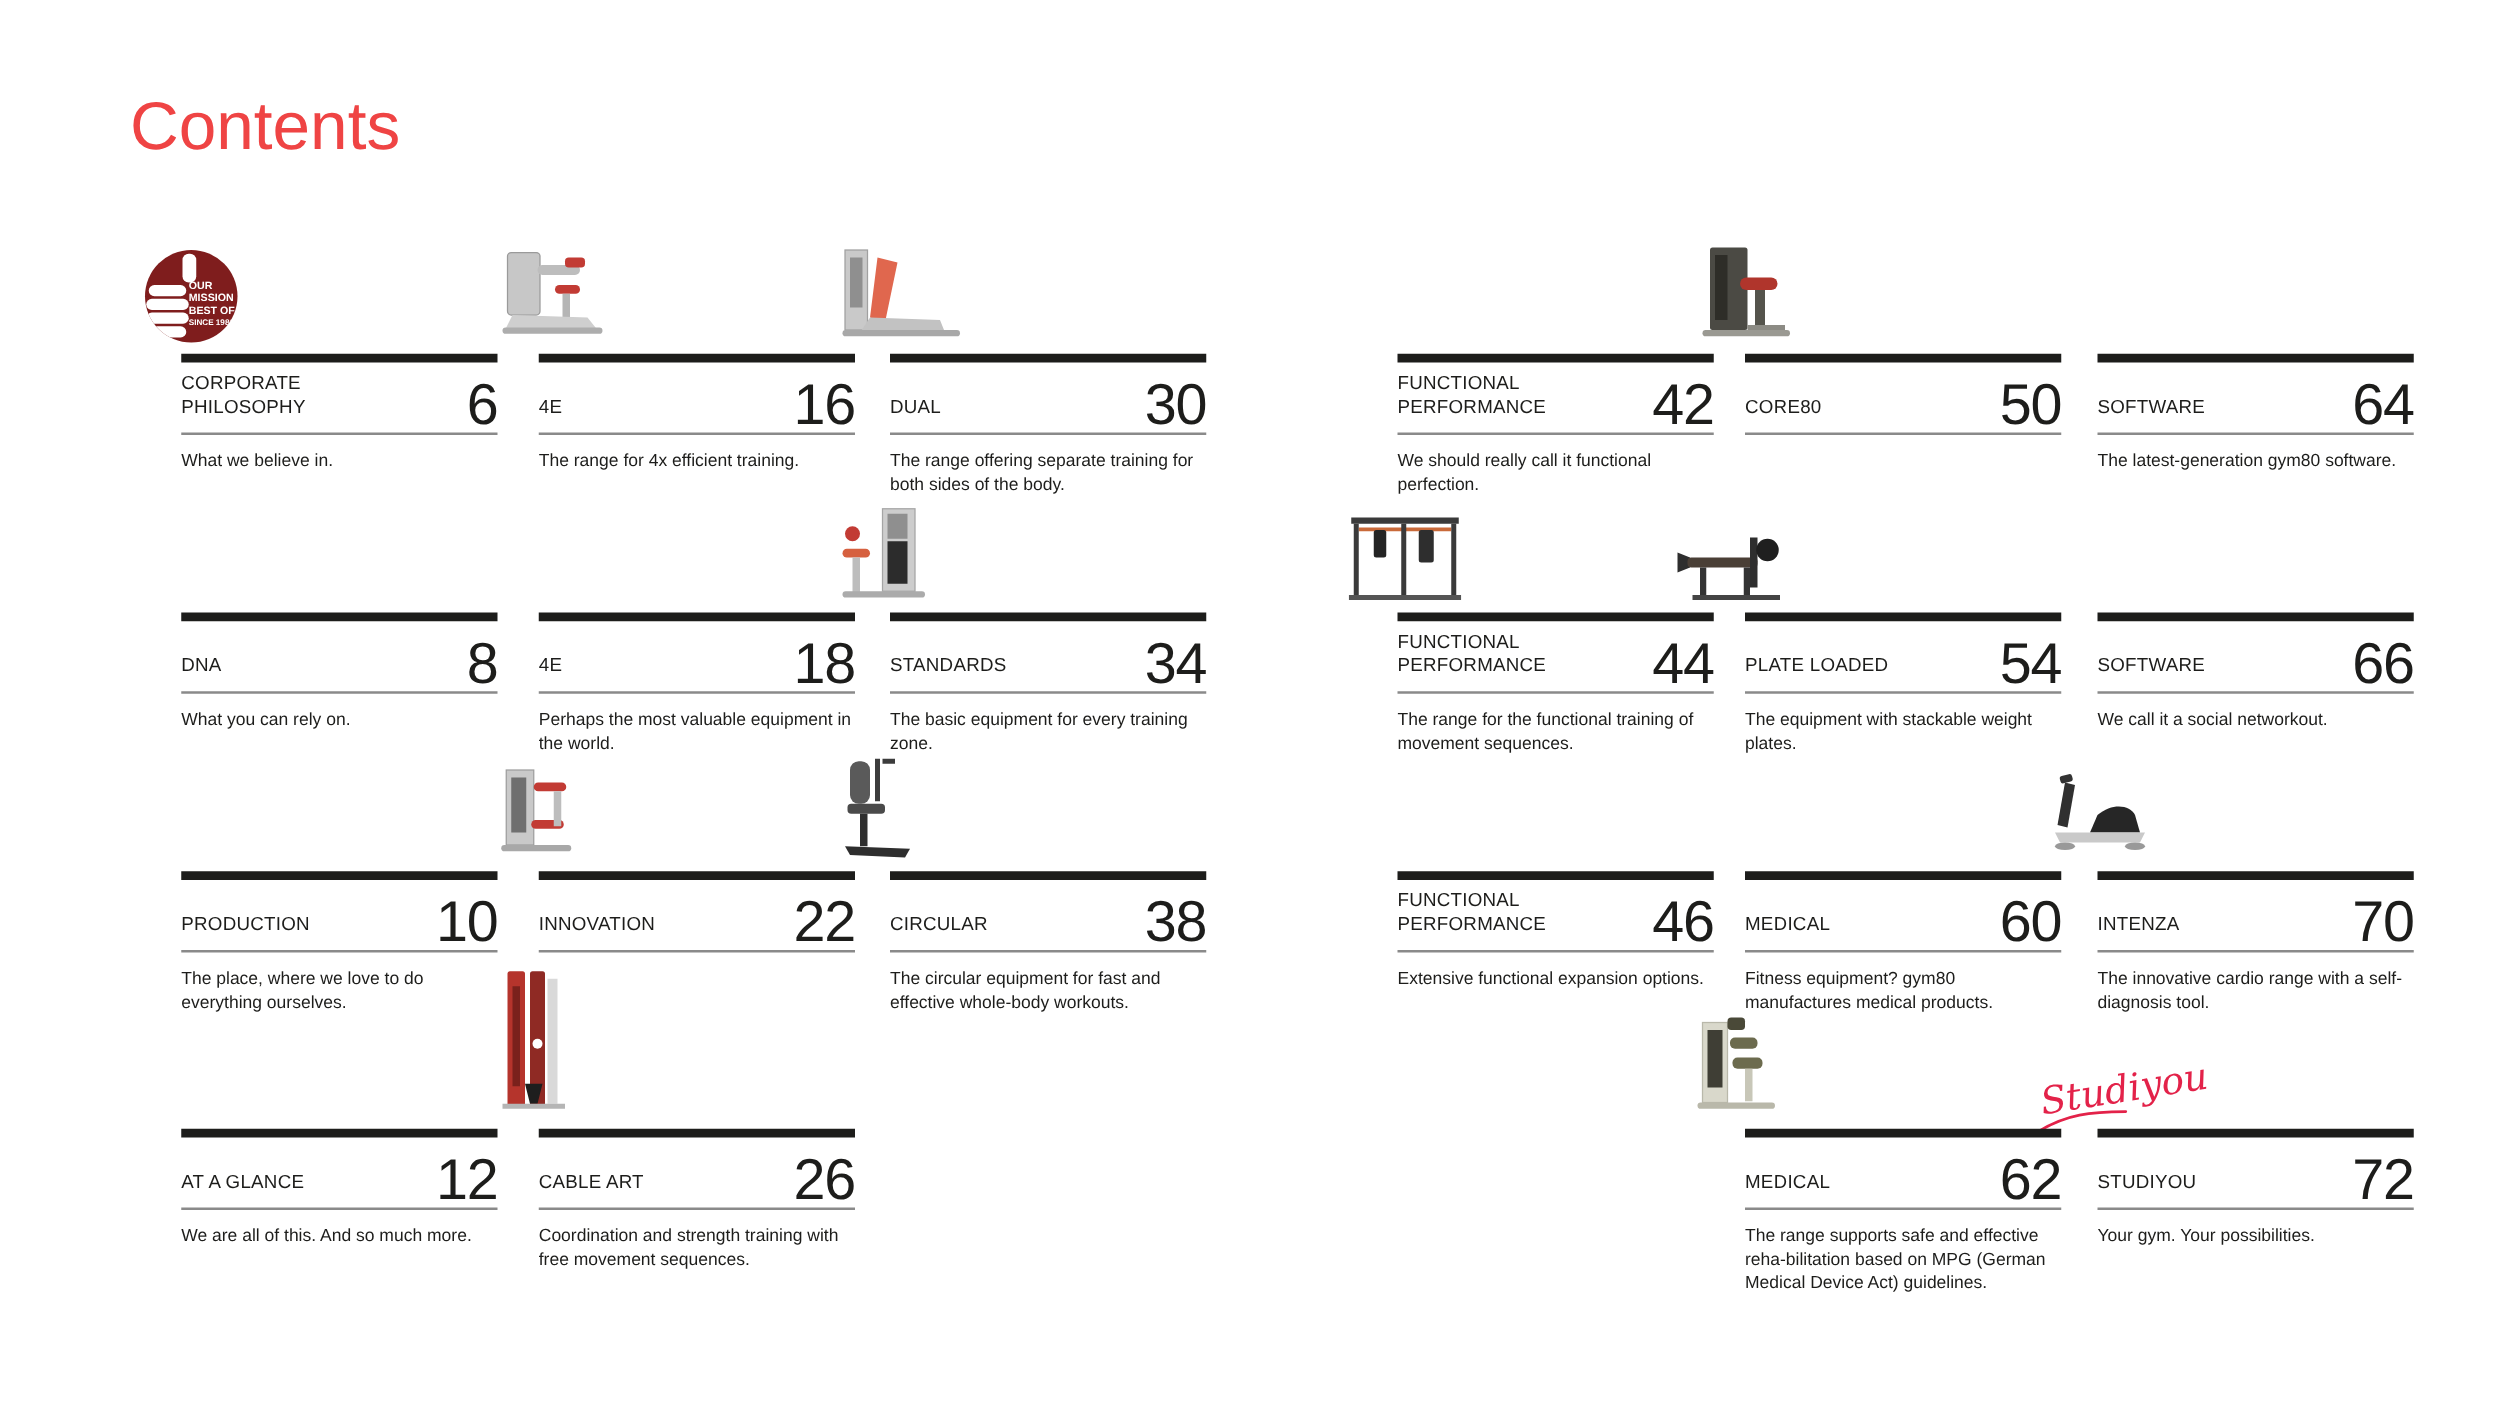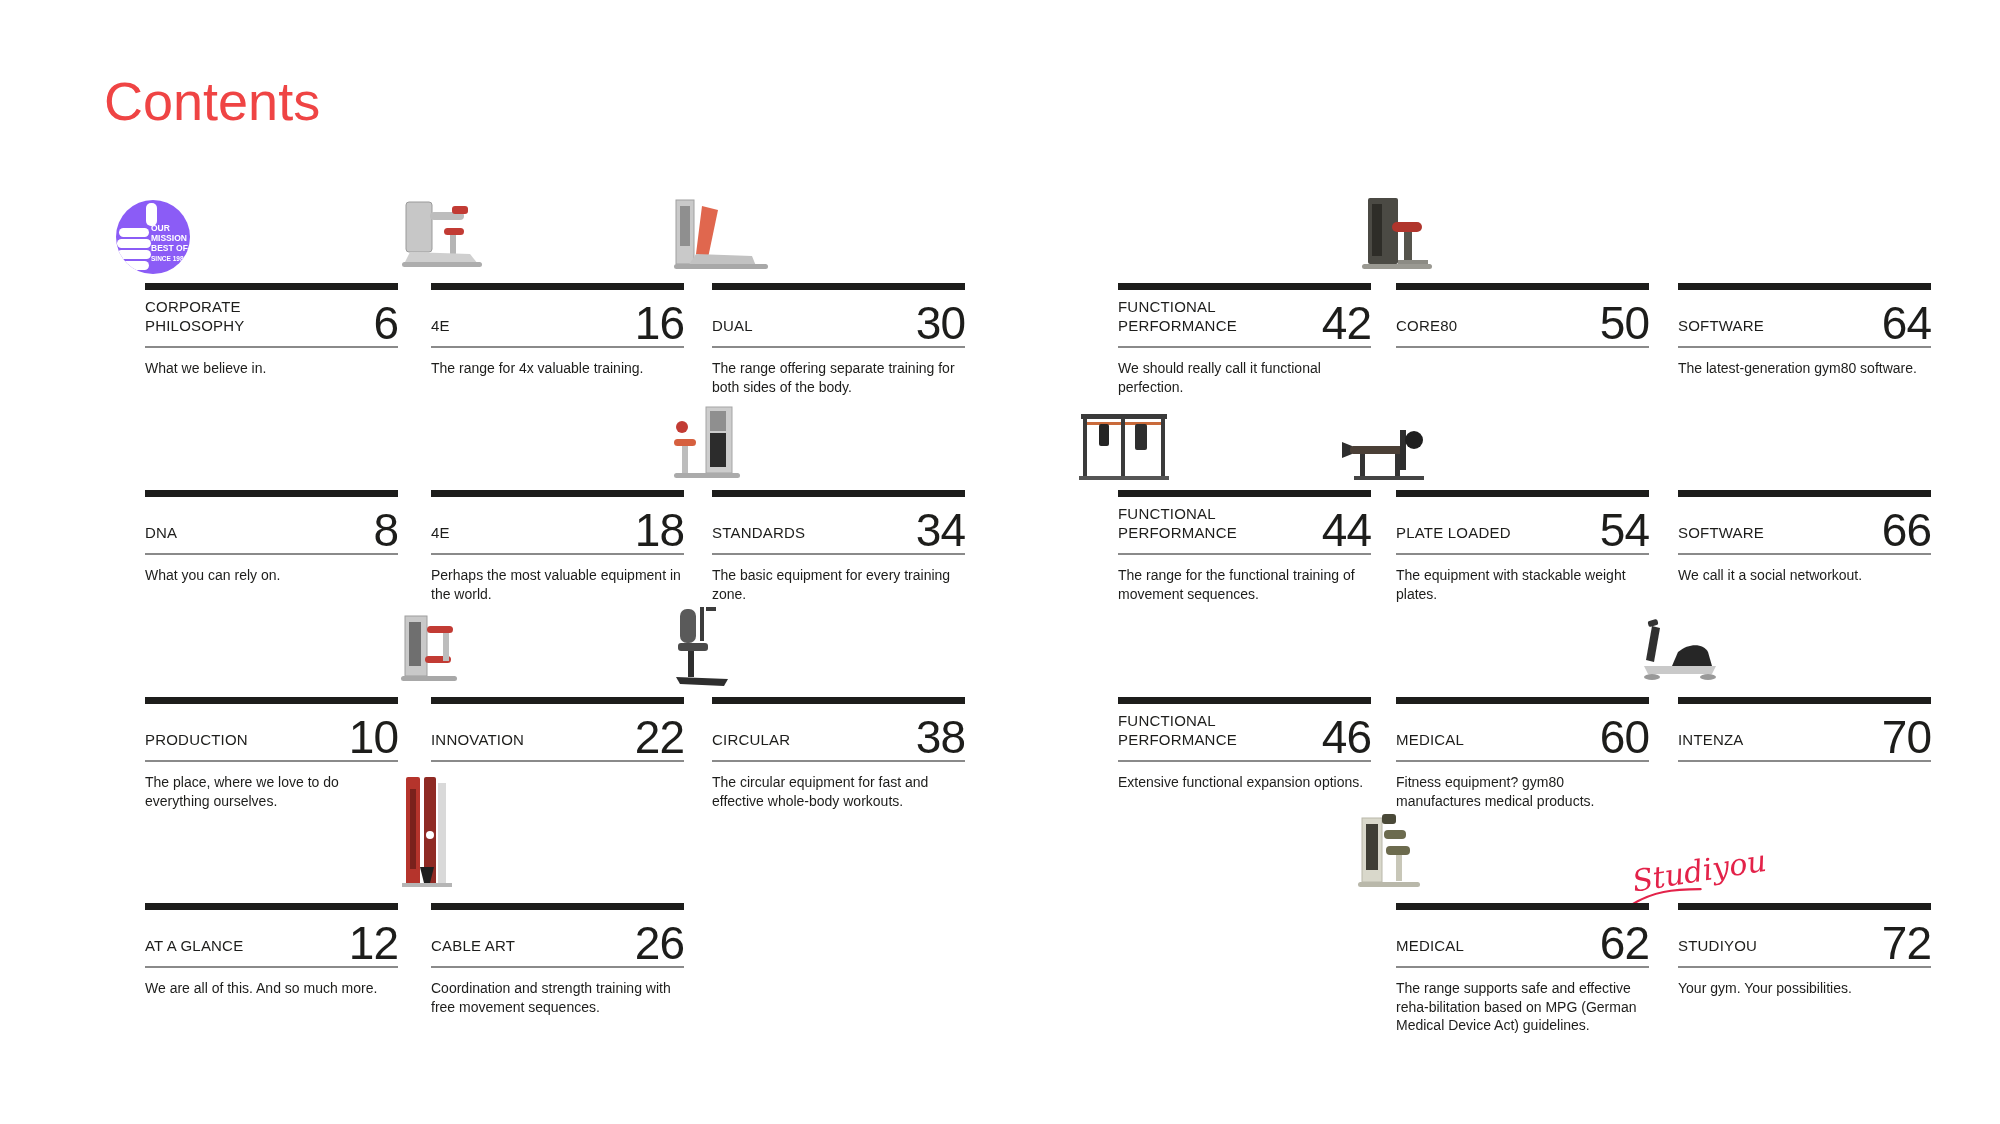--- a/index.html
+++ b/index.html
@@ -13,21 +13,21 @@
   .head { display:flex; justify-content:space-between; align-items:flex-end;
     height:56px; padding-bottom:4px; }
   .lbl { font-size:15px; line-height:19px; max-width:162px;
     letter-spacing:0.2px; padding-bottom:7px; }
   .num { font-size:46px; line-height:38px; font-weight:300; letter-spacing:-1px; }
   .rn { height:2px; background:#8a8a8a; }
   .desc { margin-top:11px; font-size:14px; line-height:18.5px; }
   .img { position:absolute; }
   
   .badge { position:absolute; left:116px; top:200px; width:74px; height:74px;
-    border-radius:50%; background:#8b5cf6; overflow:hidden; }
+    border-radius:50%; background:#7f1d1d; overflow:hidden; }
   .badge .bar { position:absolute; background:#ffffff; border-radius:5px; }
   .badge .thumb { left:30px; top:3px; width:11px; height:23px; }
   .badge .b1 { left:3px;  top:28px; width:30px; height:9px; }
   .badge .b2 { left:1px;  top:39px; width:34px; height:9px; }
   .badge .b3 { left:1px;  top:50px; width:34px; height:9px; }
   .badge .b4 { left:5px;  top:61px; width:28px; height:9px; }
   .badge-text { position:absolute; left:35px; top:23px; color:#ffffff;
     font-weight:bold; font-size:8.5px; line-height:10px; white-space:nowrap; }
   .badge-text .small { font-size:6.5px; margin-top:1px; }
   .sig { position:absolute; left:1620px; top:840px; }
@@ -200,21 +200,21 @@
   <p class="desc">We are all of this. And so much more.</p>
 </section>
 
 <section class="cell" style="left:391px;top:283px">
   <div class="rt"></div>
   <div class="head">
       <span class="lbl">4E</span>
       <span class="num">16</span>
     </div>
   <div class="rn"></div>
-  <p class="desc">The range for 4x valuable training.</p>
+  <p class="desc">The range for 4x efficient training.</p>
 </section>
 <section class="cell" style="left:391px;top:490px">
   <div class="rt"></div>
   <div class="head">
       <span class="lbl">4E</span>
       <span class="num">18</span>
     </div>
   <div class="rn"></div>
   <p class="desc">Perhaps the most valuable equipment in the world.</p>
 </section>
@@ -346,20 +346,21 @@
   <div class="rn"></div>
   <p class="desc">We call it a social networkout.</p>
 </section>
 <section class="cell" style="left:1638px;top:697px">
   <div class="rt"></div>
   <div class="head">
       <span class="lbl">INTENZA</span>
       <span class="num">70</span>
     </div>
   <div class="rn"></div>
+  <p class="desc">The innovative cardio range with a self-diagnosis tool.</p>
 </section>
 <section class="cell" style="left:1638px;top:903px">
   <div class="rt"></div>
   <div class="head">
       <span class="lbl">STUDIYOU</span>
       <span class="num">72</span>
     </div>
   <div class="rn"></div>
   <p class="desc">Your gym. Your possibilities.</p>
 </section>

